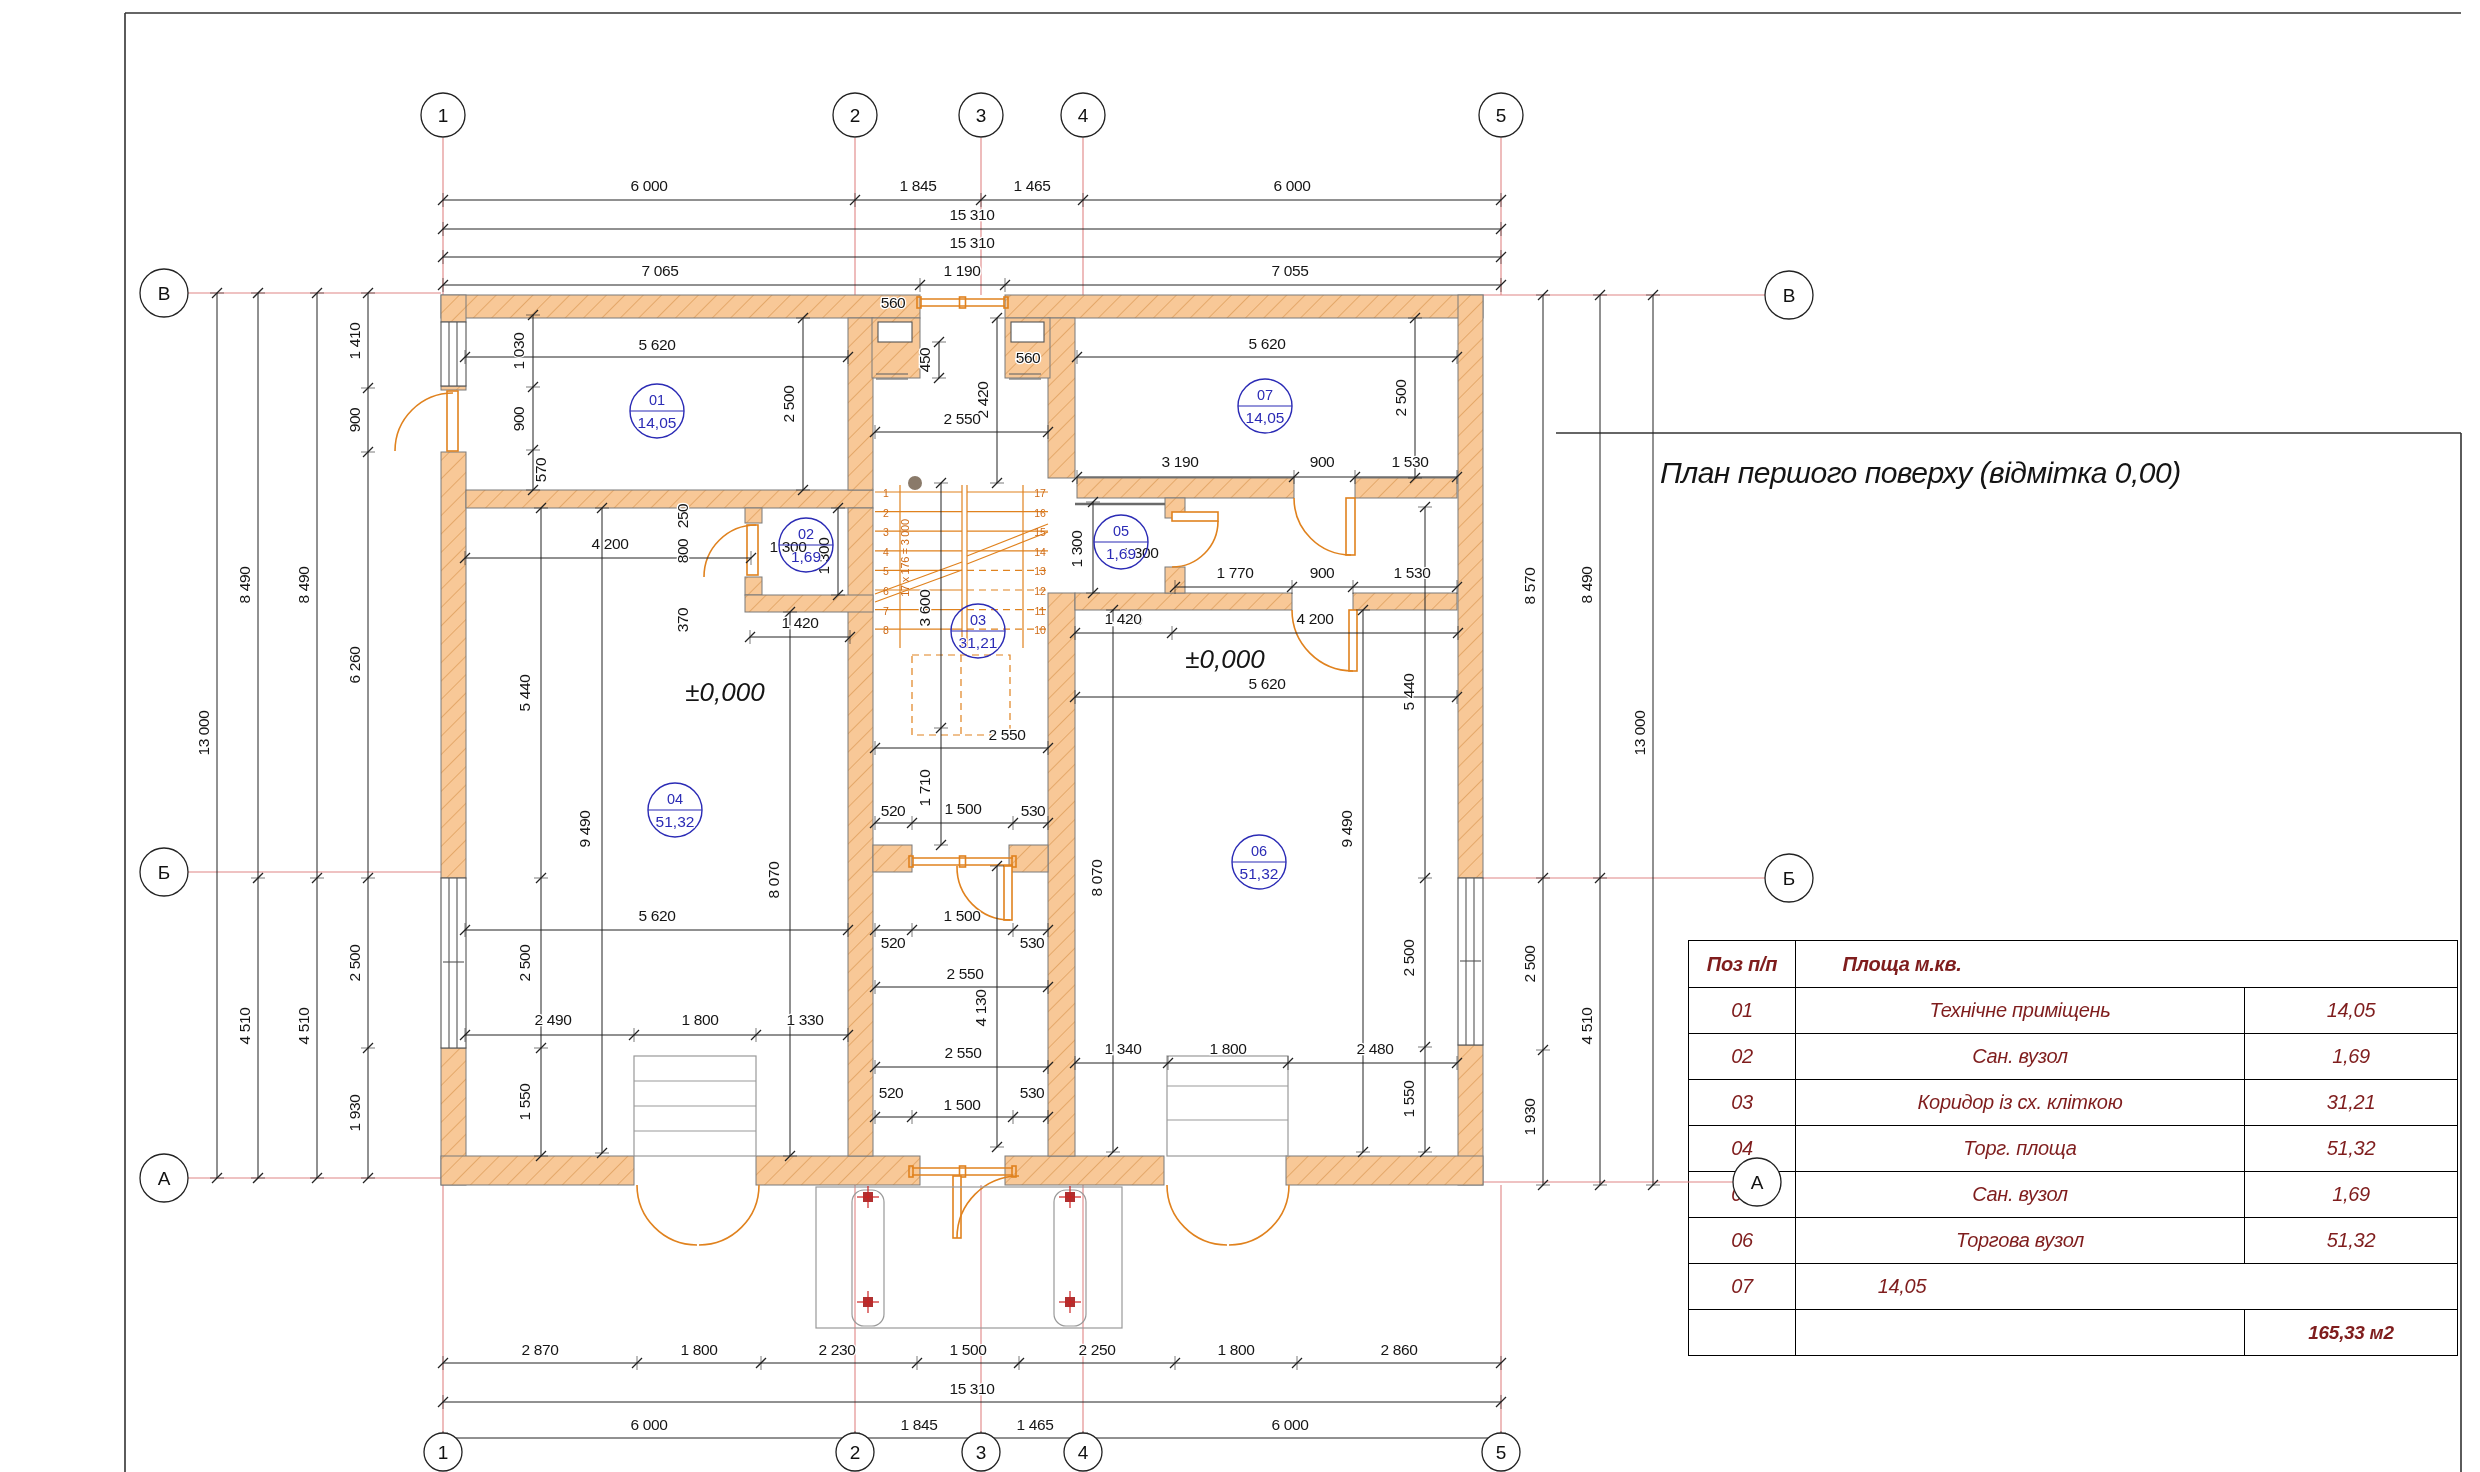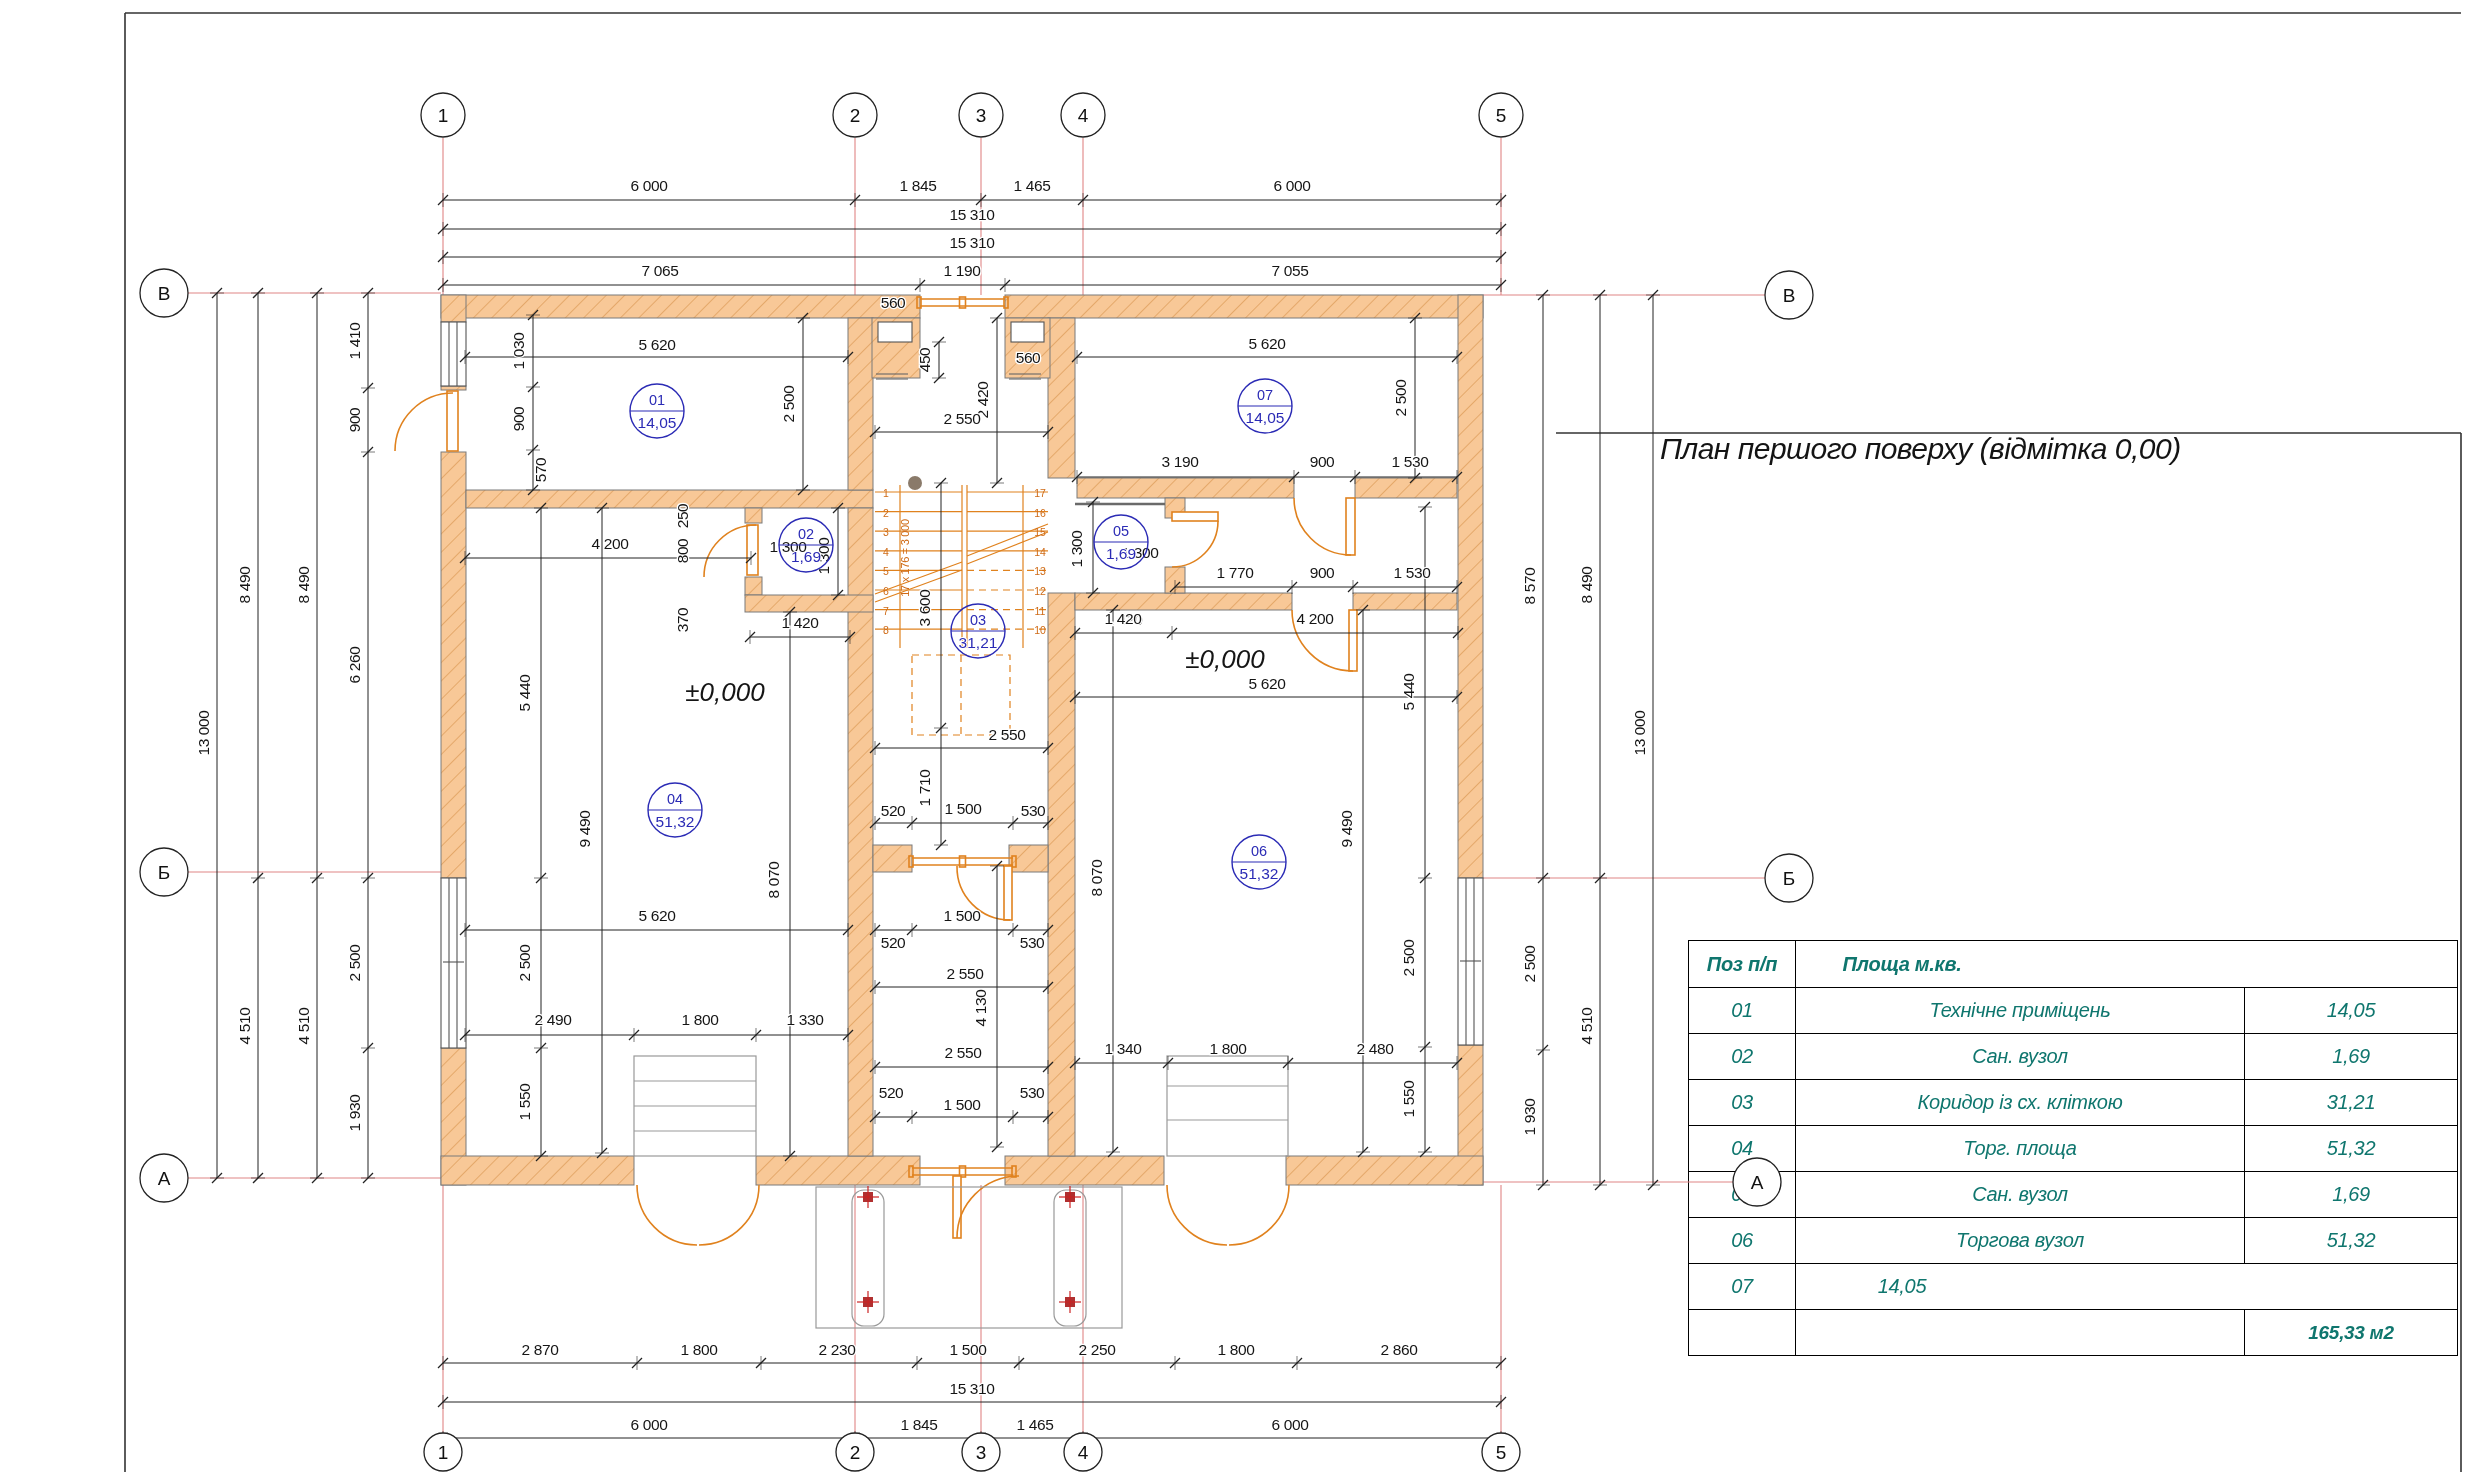--- a/index.html
+++ b/index.html
@@ -7,24 +7,24 @@
         font-family:"Liberation Sans",sans-serif;}
   #plan-svg{position:absolute;left:0;top:0;z-index:5;}
   text{font-family:"Liberation Sans",sans-serif;}
   text.dim{font-size:15.5px;fill:#151515;letter-spacing:-0.4px;stroke:#fff;stroke-width:2.6px;paint-order:stroke;text-anchor:middle;}
   text.lvl{font-size:26px;font-style:italic;fill:#151515;stroke:#fff;stroke-width:3px;paint-order:stroke;text-anchor:middle;}
   text.axis{font-size:19px;fill:#111;text-anchor:middle;}
   text.rnum{font-size:14.5px;fill:#2b2bb5;text-anchor:middle;stroke:#fff;stroke-width:2px;paint-order:stroke;}
   text.rarea{font-size:15.5px;fill:#2b2bb5;text-anchor:middle;stroke:#fff;stroke-width:2px;paint-order:stroke;}
   text.stepn{font-size:10.5px;fill:#cf6b17;text-anchor:middle;}
   text.snote{font-size:11px;fill:#cf6b17;text-anchor:middle;letter-spacing:-0.3px;}
-  #title{position:absolute;left:1660px;top:432px;width:700px;z-index:3;
+  #title{position:absolute;left:1660px;top:456px;width:700px;z-index:3;
          font-size:30px;font-style:italic;color:#141414;letter-spacing:-0.5px;white-space:nowrap;}
   #rooms-table{position:absolute;left:1688px;top:940px;width:770px;z-index:2;
-               border:1.6px solid #000;box-sizing:border-box;font-style:italic;color:#0f766e;}
+               border:1.6px solid #000;box-sizing:border-box;font-style:italic;color:#7f1d1d;}
   .trow{display:flex;height:46px;border-top:1.4px solid #000;box-sizing:border-box;}
   .trow:first-child{border-top:none;}
   .tc{display:flex;align-items:center;justify-content:center;box-sizing:border-box;
       font-size:20px;letter-spacing:-0.3px;}
   .tc1{width:107px;border-right:1.4px solid #000;}
   .tc2{flex:1;border-right:1.4px solid #000;}
   .tc3{width:212px;font-style:italic;}
   .thead .tc{font-weight:bold;}
   .ttotal .tc3{font-weight:bold;font-size:19px;}
 </style>

